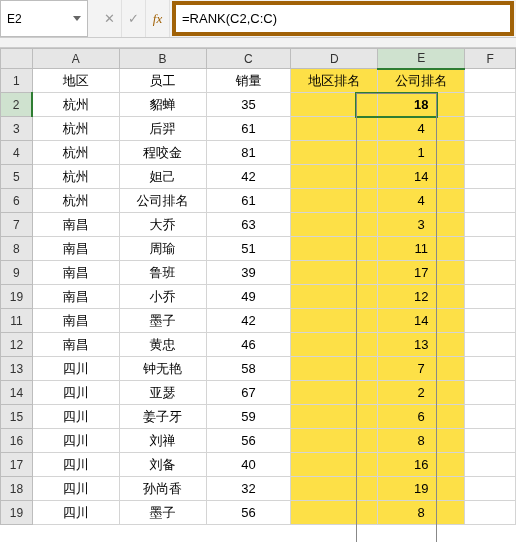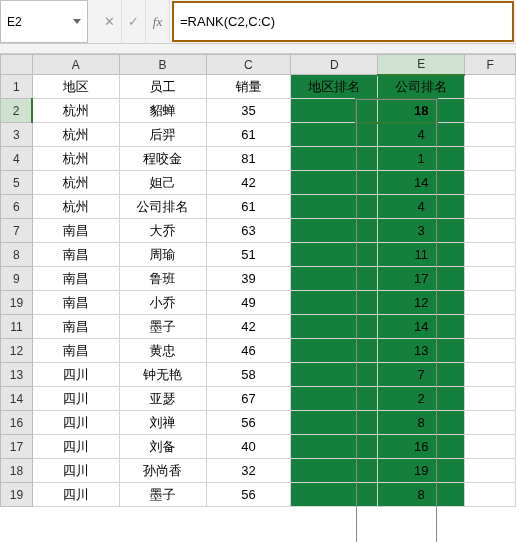--- a/index.html
+++ b/index.html
@@ -8,21 +8,21 @@
     font-size: 13px;
     background: #fff;
     color: #000;
     width: 516px;
     height: 542px;
     overflow: hidden;
   }
   .formula-bar {
     display: flex;
     align-items: stretch;
-    height: 44px;
+    height: 38px;
     border-bottom: 1px solid #ccc;
     background: #f3f3f3;
   }
   .name-box {
     width: 88px;
     background: #fff;
     border: 1px solid #bdbdbd;
     display: flex;
     align-items: center;
     padding: 0 6px;
@@ -35,25 +35,25 @@
     border-right: 4px solid transparent;
     border-top: 5px solid #666;
   }
   .fb-sep { width: 10px; }
   .fb-btn {
     width: 24px;
     display: flex; align-items: center; justify-content: center;
     color: #999;
     border-right: 1px solid #e0e0e0;
   }
-  .fb-btn.fx { font-style: italic; color: #737373; font-family: serif; }
+  .fb-btn.fx { font-style: italic; color: #a16207; font-family: serif; }
   .formula-input {
     flex: 1;
     background: #fff;
-    border: 2px solid #a16207;
+    border: 4px solid #a16207;
     display: flex; align-items: center;
     padding: 0 6px;
     font-size: 13px;
     margin: 1px 2px;
   }
   .hdr-spacer { height: 10px; background: #f3f3f3; border-bottom: 1px solid #ccc; }
 
   .grid-wrap { position: relative; }
   table { border-collapse: collapse; table-layout: fixed; width: 516px; }
   th.col-hdr, td.row-hdr {
@@ -73,21 +73,21 @@
   td.cell {
     border: 1px solid #d4d4d4;
     height: 24px;
     text-align: center;
     padding: 0 4px;
     font-size: 13px;
     white-space: nowrap;
     overflow: hidden;
   }
   tr.header-row td.cell { font-weight: normal; }
-  td.hl { background: #15803d; }
+  td.hl { background: #fde047; }
   td.hl.first { font-weight: bold; }
 
   .active-cell {
     position: absolute;
     border: 2px solid #2e7d32;
     pointer-events: none;
   }
   .fill-range {
     position: absolute;
     border: 1px solid #888;
@@ -262,20 +262,29 @@
         <tr>
           <td class="row-hdr">14</td>
           <td class="cell">四川</td>
           <td class="cell">亚瑟</td>
           <td class="cell">67</td>
           <td class="cell hl"></td>
           <td class="cell hl">2</td>
           <td class="cell"></td>
         </tr>
         <tr>
+          <td class="row-hdr">15</td>
+          <td class="cell">四川</td>
+          <td class="cell">姜子牙</td>
+          <td class="cell">59</td>
+          <td class="cell hl"></td>
+          <td class="cell hl">6</td>
+          <td class="cell"></td>
+        </tr>
+        <tr>
           <td class="row-hdr">16</td>
           <td class="cell">四川</td>
           <td class="cell">刘禅</td>
           <td class="cell">56</td>
           <td class="cell hl"></td>
           <td class="cell hl">8</td>
           <td class="cell"></td>
         </tr>
         <tr>
           <td class="row-hdr">17</td>

